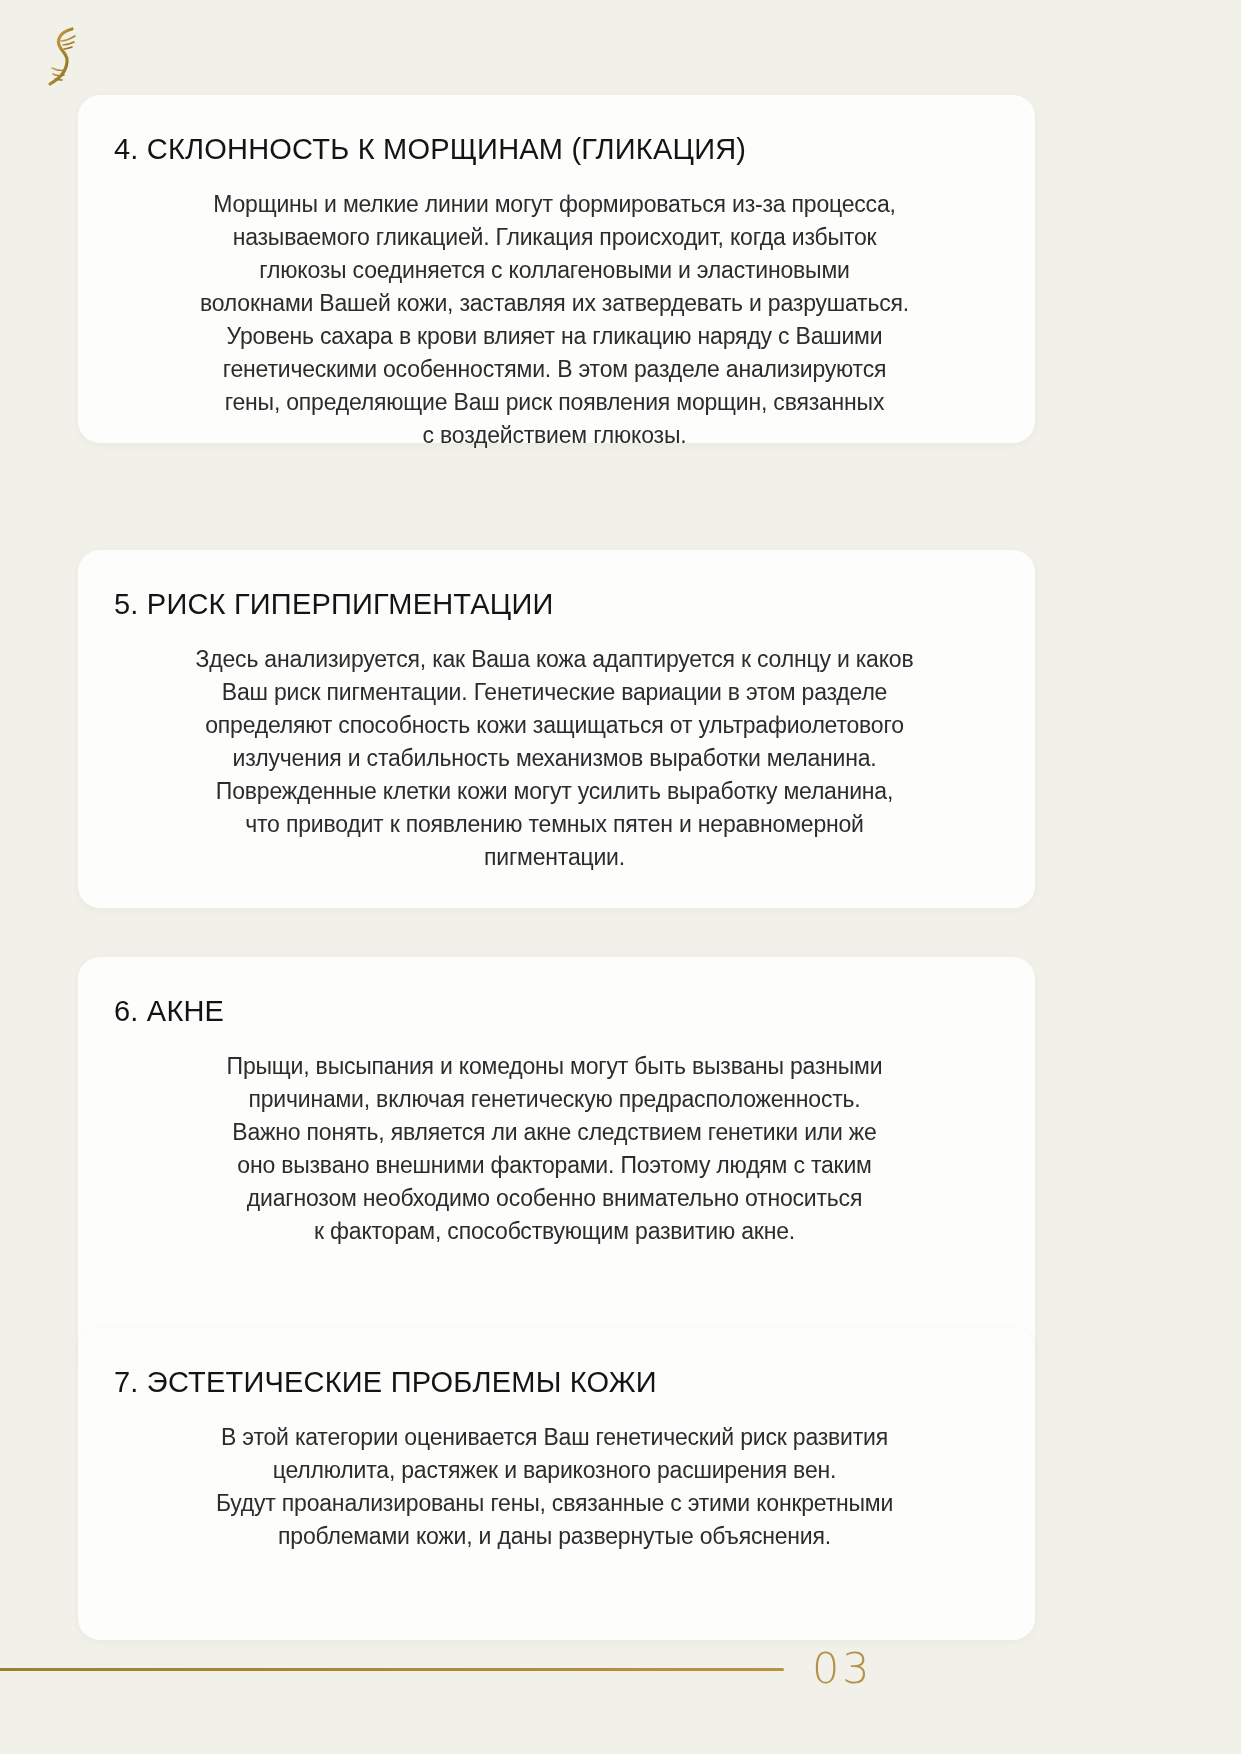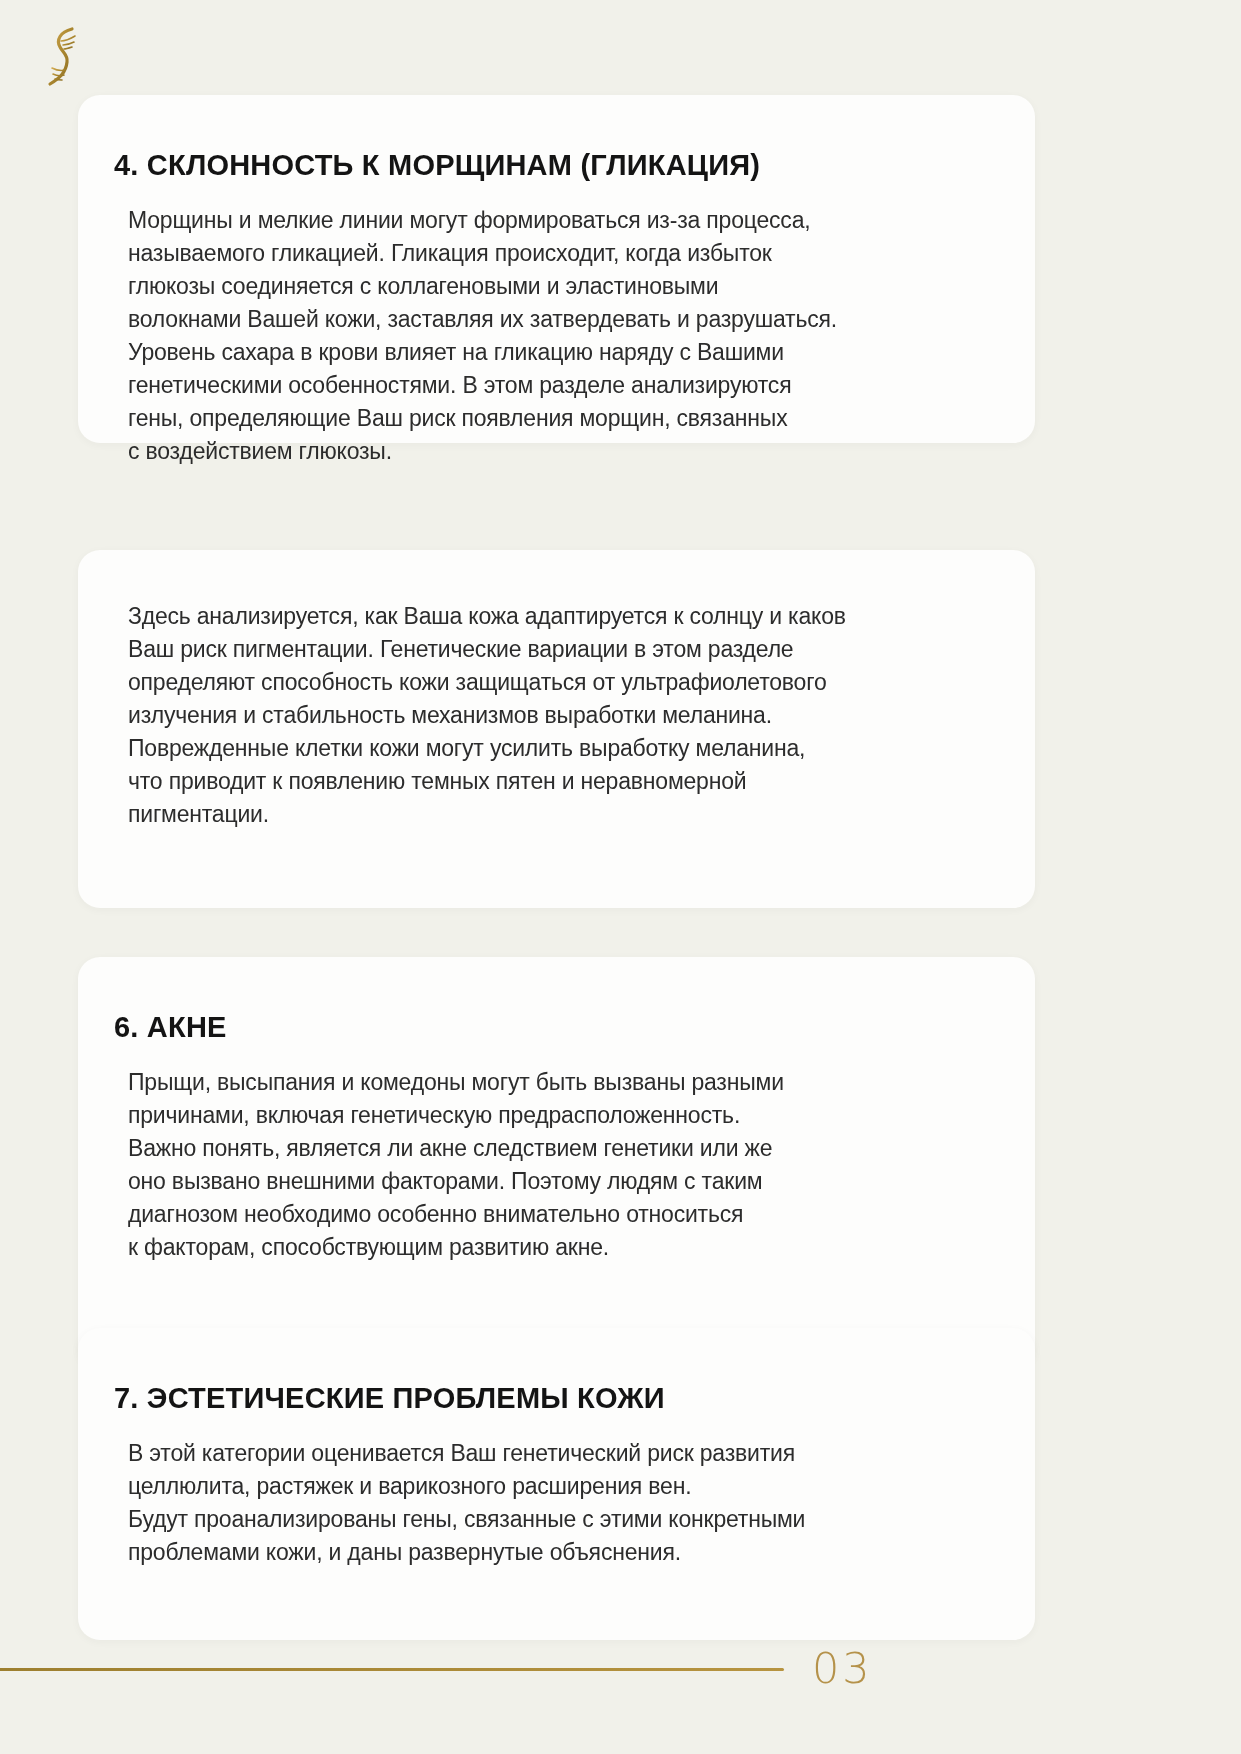--- a/index.html
+++ b/index.html
@@ -34,34 +34,35 @@
     box-shadow: 0 2px 8px rgba(60,60,50,0.04);
     padding: 36px 40px 0 36px;
     box-sizing: border-box;
   }
   .card-1 { top: 95px;  height: 348px; }
   .card-2 { top: 550px; height: 358px; }
   .card-3 { top: 957px; height: 412px; }
   .card-4 { top: 1328px; height: 312px; }
   .card-title {
     font-size: 29px;
-    font-weight: 700;
+    font-weight: 400;
     color: #141414;
     letter-spacing: 0.2px;
-    margin: 16px 0 21px 0;
+    margin: 0 0 21px 0;
     line-height: 36px;
   }
   .card-body {
     font-size: 23px;
     font-weight: 400;
     color: #2c2c2c;
     line-height: 33px;
     letter-spacing: -0.2px;
     white-space: pre-line;
-    margin: 14px;
+    margin: 8px;
+    text-align: center;
   }
   .footer-rule {
     position: absolute;
     left: 0;
     top: 1668px;
     width: 784px;
     height: 3px;
     background: linear-gradient(90deg, #9d7f2f, #b79440);
     border-radius: 0 2px 2px 0;
   }
@@ -105,20 +106,21 @@
 называемого гликацией. Гликация происходит, когда избыток
 глюкозы соединяется с коллагеновыми и эластиновыми
 волокнами Вашей кожи, заставляя их затвердевать и разрушаться.
 Уровень сахара в крови влияет на гликацию наряду с Вашими
 генетическими особенностями. В этом разделе анализируются
 гены, определяющие Ваш риск появления морщин, связанных
 с воздействием глюкозы.</p>
   </section>
 
   <section class="card card-2">
+    <h2 class="card-title">5. РИСК ГИПЕРПИГМЕНТАЦИИ</h2>
     <p class="card-body">Здесь анализируется, как Ваша кожа адаптируется к солнцу и каков
 Ваш риск пигментации. Генетические вариации в этом разделе
 определяют способность кожи защищаться от ультрафиолетового
 излучения и стабильность механизмов выработки меланина.
 Поврежденные клетки кожи могут усилить выработку меланина,
 что приводит к появлению темных пятен и неравномерной
 пигментации.</p>
   </section>
 
   <section class="card card-3">

